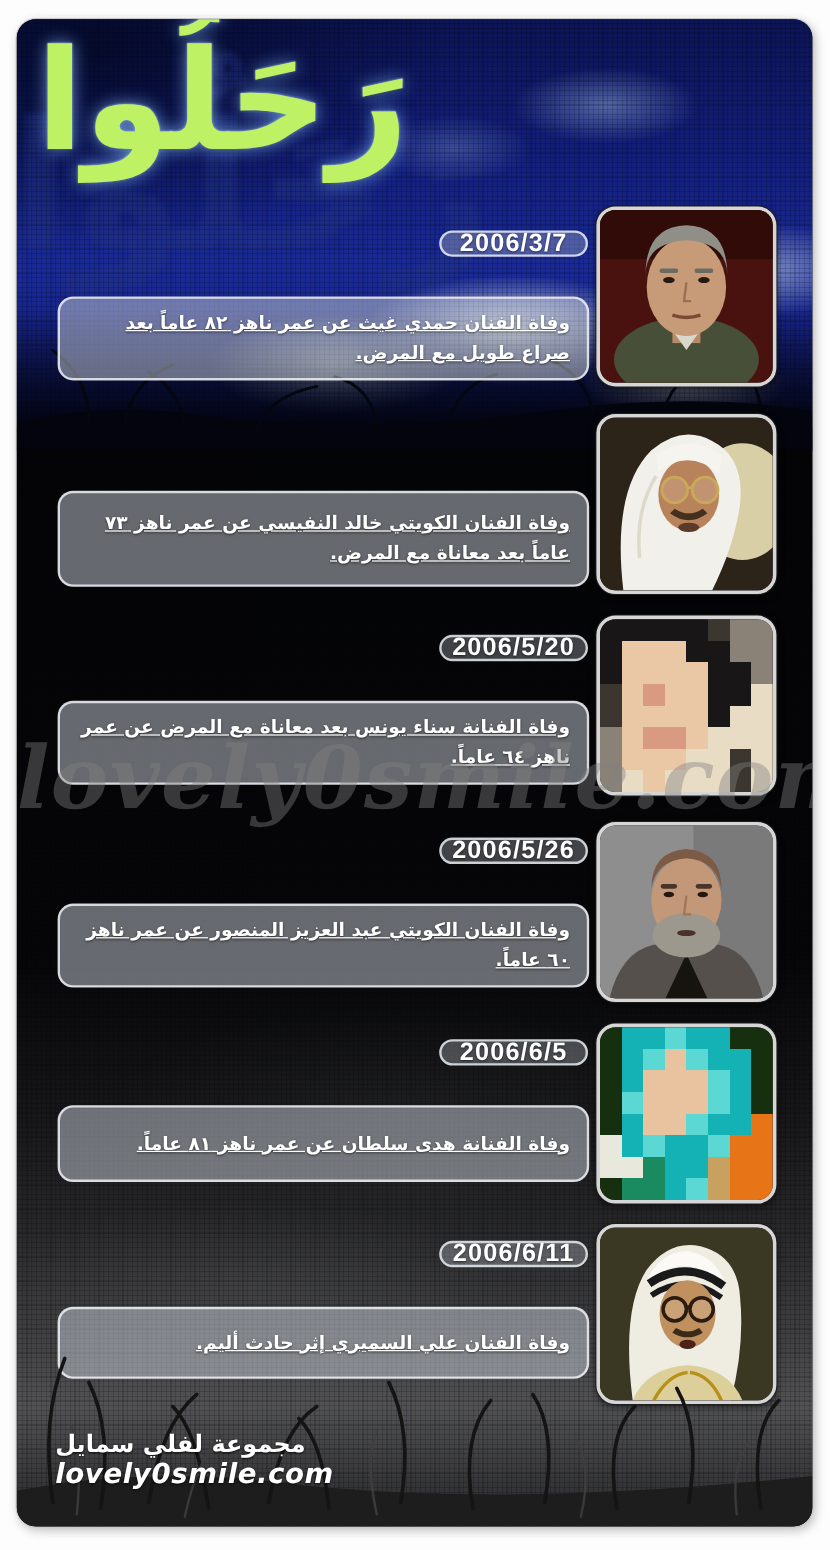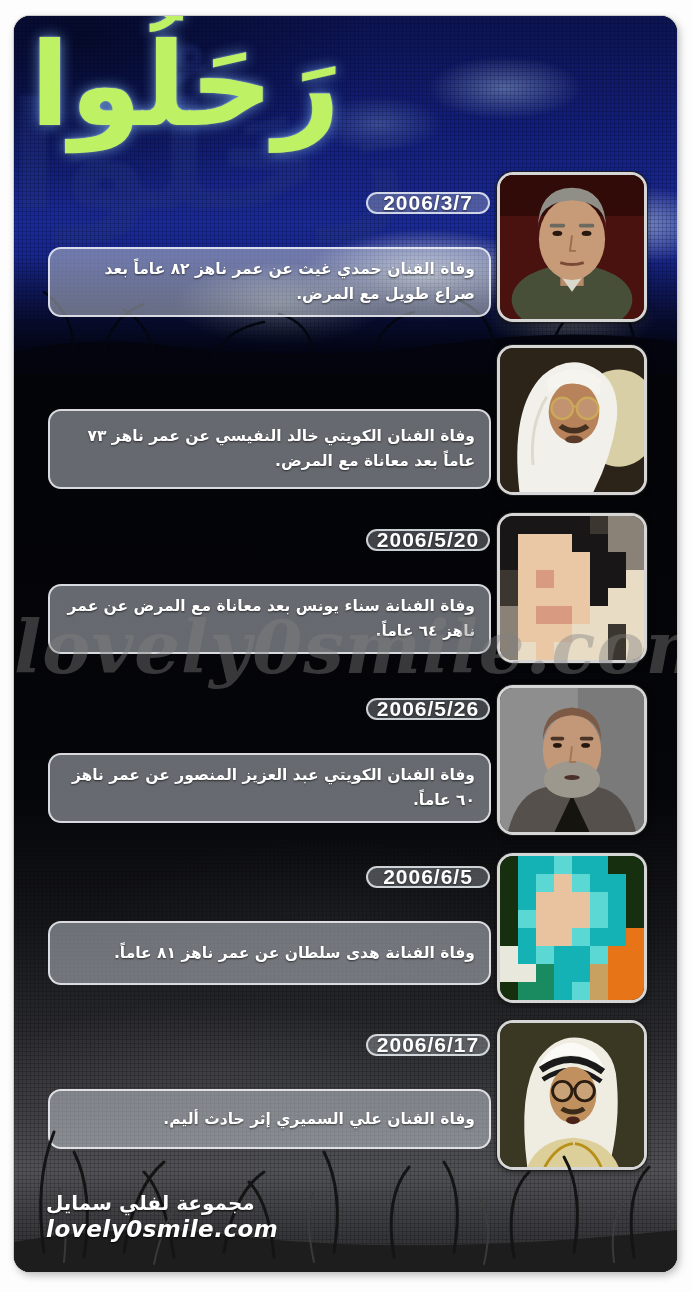--- a/index.html
+++ b/index.html
@@ -52,21 +52,21 @@
     border:2px solid rgba(244,248,252,.78);border-radius:17px;background:rgba(205,212,222,.30);
     display:flex;align-items:center;justify-content:center;color:#fff;
     font:bold 21px "Liberation Sans",sans-serif;letter-spacing:1px;
     text-shadow:0 1px 2px rgba(0,0,0,.55);}
   .b1{top:176px}.b2{top:348px}.b3{top:513px}.b4{top:682px}.b5{top:850px}.b6{top:1018px}
 
   .tbox{position:absolute;left:34px;width:443px;box-sizing:border-box;z-index:3;
     border:2px solid rgba(245,248,252,.8);border-radius:13px;background:rgba(199,205,214,.5);
     display:flex;align-items:center;padding:8px 14px;direction:rtl;}
   .ttext{width:100%;color:#fff;text-align:right;
-    font:bold 15.5px/1.6 "DejaVu Sans",sans-serif;text-shadow:0 1px 2px rgba(0,0,0,.6);}
+    font:bold 15.5px/1.6 "DejaVu Sans",sans-serif;text-shadow:0 1px 2px rgba(0,0,0,.6);text-decoration:underline;}
   .x1{top:231px;min-height:62px}.x2{top:393px;min-height:80px}.x3{top:568px;min-height:66px}
   .x4{top:737px;min-height:62px}.x5{top:905px;min-height:64px}.x6{top:1073px;min-height:60px}
 
   .photo{position:absolute;left:483px;width:150px;height:150px;box-sizing:border-box;z-index:3;
     border:3px solid #d6d6d6;border-radius:16px;overflow:hidden;background:#222;
     box-shadow:0 0 0 1px rgba(30,30,30,.85), 0 2px 6px rgba(0,0,0,.55);}
   .p1{top:156px}.p2{top:329px}.p3{top:497px}.p4{top:669px}.p5{top:837px}.p6{top:1004px}
   .photo svg{width:100%;height:100%;display:block;}
 
   
@@ -266,21 +266,21 @@
           <rect x="6" y="6" width="2" height="1" fill="#e87418"></rect>
         <rect x="0" y="7" width="1" height="1" fill="#16300f"></rect>
           <rect x="1" y="7" width="2" height="1" fill="#1a8a60"></rect>
           <rect x="3" y="7" width="1" height="1" fill="#14b2b4"></rect>
           <rect x="4" y="7" width="1" height="1" fill="#5cd8d4"></rect>
           <rect x="5" y="7" width="1" height="1" fill="#c8a060"></rect>
           <rect x="6" y="7" width="2" height="1" fill="#e87418"></rect>
       </svg>
     </div>
 
-    <div class="badge b6">2006/6/17</div>
+    <div class="badge b6">2006/6/11</div>
     <div class="tbox x6">
       <span class="ttext">وفاة الفنان علي السميري إثر حادث أليم.</span>
     </div>
     <div class="photo p6">
       <svg viewBox="0 0 148 148">
         <rect width="148" height="148" fill="#3a3822"></rect>
         <path d="M28 148 Q18 70 40 36 Q60 10 86 16 Q118 24 120 60 Q124 102 112 148Z" fill="#efece2"></path>
         <path d="M40 46 Q74 18 108 50 Q100 24 74 20 Q50 22 40 46Z" fill="#fbfaf6"></path>
         <path d="M42 48 Q74 26 106 50" stroke="#1a1a1a" stroke-width="7" fill="none"></path>
         <path d="M44 58 Q74 38 104 60" stroke="#1a1a1a" stroke-width="5" fill="none"></path>

